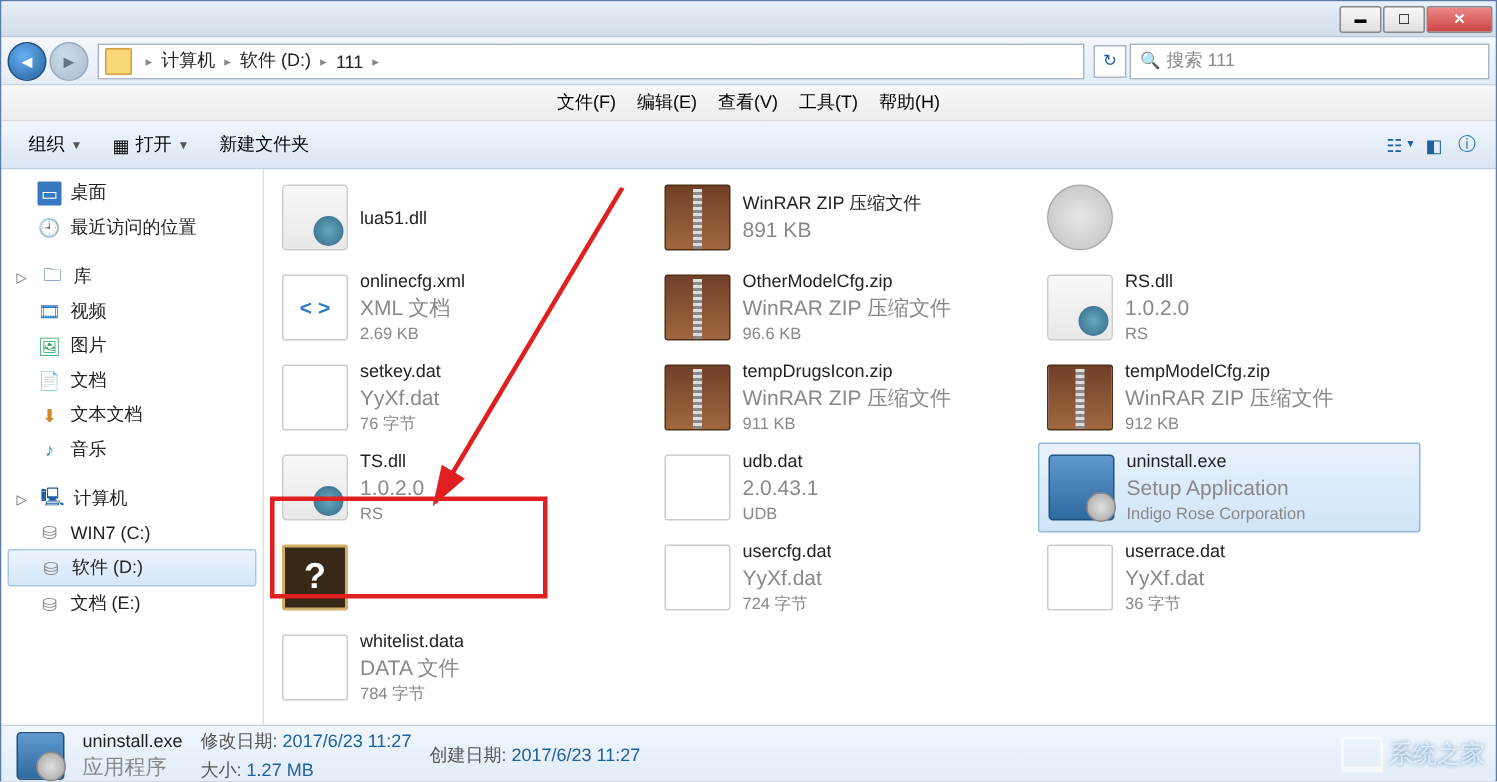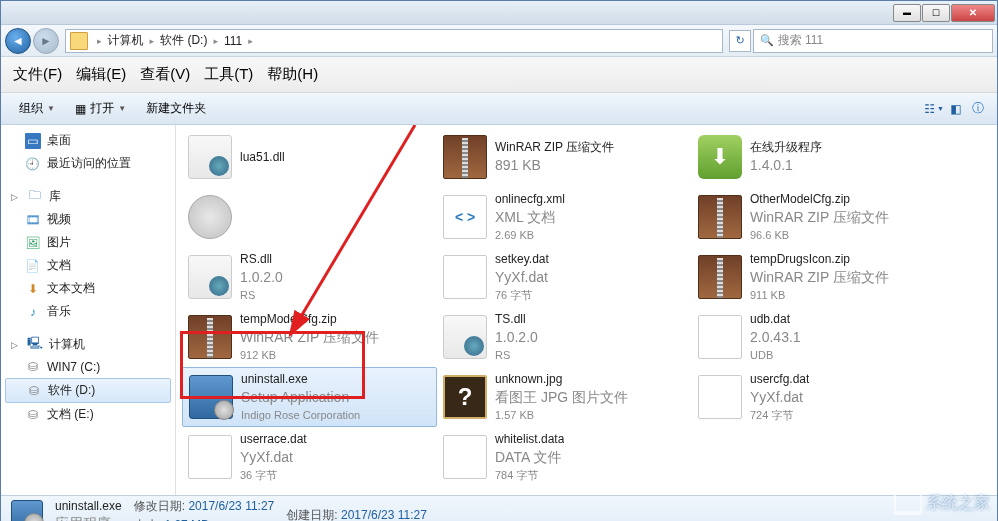--- a/index.html
+++ b/index.html
@@ -20,21 +20,21 @@
 .navfwd { background: radial-gradient(circle at 40% 35%, #cde, #abc); border-color:#9ab; }
 .navfwd::before { content:"►"; color:#678; }
 .breadcrumb { flex: 1; height: 24px; background: #fff; border: 1px solid #a8b8c8; display: flex; align-items: center; padding: 0 4px; font-size: 12px; color: #222; margin: 0 4px; }
 .breadcrumb .bicon { width:18px; height:18px; background:#f8d878; border:1px solid #d0a040; border-radius:1px; margin-right:6px; }
 .breadcrumb span { padding: 0 3px; }
 .breadcrumb .sep { color:#888; font-size:9px; }
 .bc-refresh { width:22px; height:22px; border:1px solid #a8b8c8; background:#fff; display:flex; align-items:center; justify-content:center; font-size:11px; color:#2060a0; }
 .searchbox { width: 240px; height: 24px; background: #fff; border: 1px solid #a8b8c8; display: flex; align-items: center; padding: 0 6px; font-size: 12px; color: #888; }
 .searchbox .sicon { margin-right:4px; font-size:11px; color:#2060a0; }
 
-.menubar { height: 36px; background: linear-gradient(#f8f8f8,#ececec); display: flex; align-items: center; padding: 0 6px; font-size: 15px; border-bottom: 1px solid #d8d8d8; gap: 2px; }
+.menubar { height: 24px; background: linear-gradient(#f8f8f8,#ececec); display: flex; align-items: center; padding: 0 6px; font-size: 12px; border-bottom: 1px solid #d8d8d8; gap: 2px; justify-content: center; }
 .menubar span { padding: 2px 6px; }
 
 .toolbar { height: 32px; background: linear-gradient(#f0f6fc,#dae6f2); display: flex; align-items: center; padding: 0 8px; font-size: 12px; border-bottom: 1px solid #c0d0e0; gap: 0; }
 .toolbar .tbtn { padding: 4px 10px; display:flex; align-items:center; gap:4px; }
 .toolbar .tbtn .arr { font-size:8px; color:#555; }
 .toolbar .spacer { flex:1; }
 .toolbar .ricon { width:22px; height:22px; display:flex; align-items:center; justify-content:center; font-size:12px; color:#2060a0; }
 
 .body { display: flex; height: 370px; }
 .sidebar { width: 175px; background: #fff; border-right: 1px solid #e0e0e0; padding: 4px 0; font-size: 12px; overflow:hidden; }
@@ -224,28 +224,20 @@
           </div>
           <div class="fileitem">
             <div class="ficon zip"></div>
       <div class="fmeta">
         <span class="fname">WinRAR ZIP 压缩文件</span>
         <span class="ftype">891 KB</span>
         <span class="fsize"></span>
       </div>
           </div>
           <div class="fileitem">
-            <div class="ficon update"></div>
-      <div class="fmeta">
-        <span class="fname">在线升级程序</span>
-        <span class="ftype">1.4.0.1</span>
-        <span class="fsize"></span>
-      </div>
-          </div>
-          <div class="fileitem">
             <div class="ficon img"></div>
           </div>
           <div class="fileitem">
             <div class="ficon xml"></div>
       <div class="fmeta">
         <span class="fname">onlinecfg.xml</span>
         <span class="ftype">XML 文档</span>
         <span class="fsize">2.69 KB</span>
       </div>
           </div>
@@ -308,25 +300,20 @@
           <div class="fileitem selected">
             <div class="ficon exe"></div>
       <div class="fmeta">
         <span class="fname">uninstall.exe</span>
         <span class="ftype">Setup Application</span>
         <span class="fsize">Indigo Rose Corporation</span>
       </div>
           </div>
           <div class="fileitem">
             <div class="ficon unk"></div>
-      <div class="fmeta">
-        <span class="fname">unknown.jpg</span>
-        <span class="ftype">看图王 JPG 图片文件</span>
-        <span class="fsize">1.57 KB</span>
-      </div>
           </div>
           <div class="fileitem">
             <div class="ficon dat"></div>
       <div class="fmeta">
         <span class="fname">usercfg.dat</span>
         <span class="ftype">YyXf.dat</span>
         <span class="fsize">724 字节</span>
       </div>
           </div>
           <div class="fileitem">

